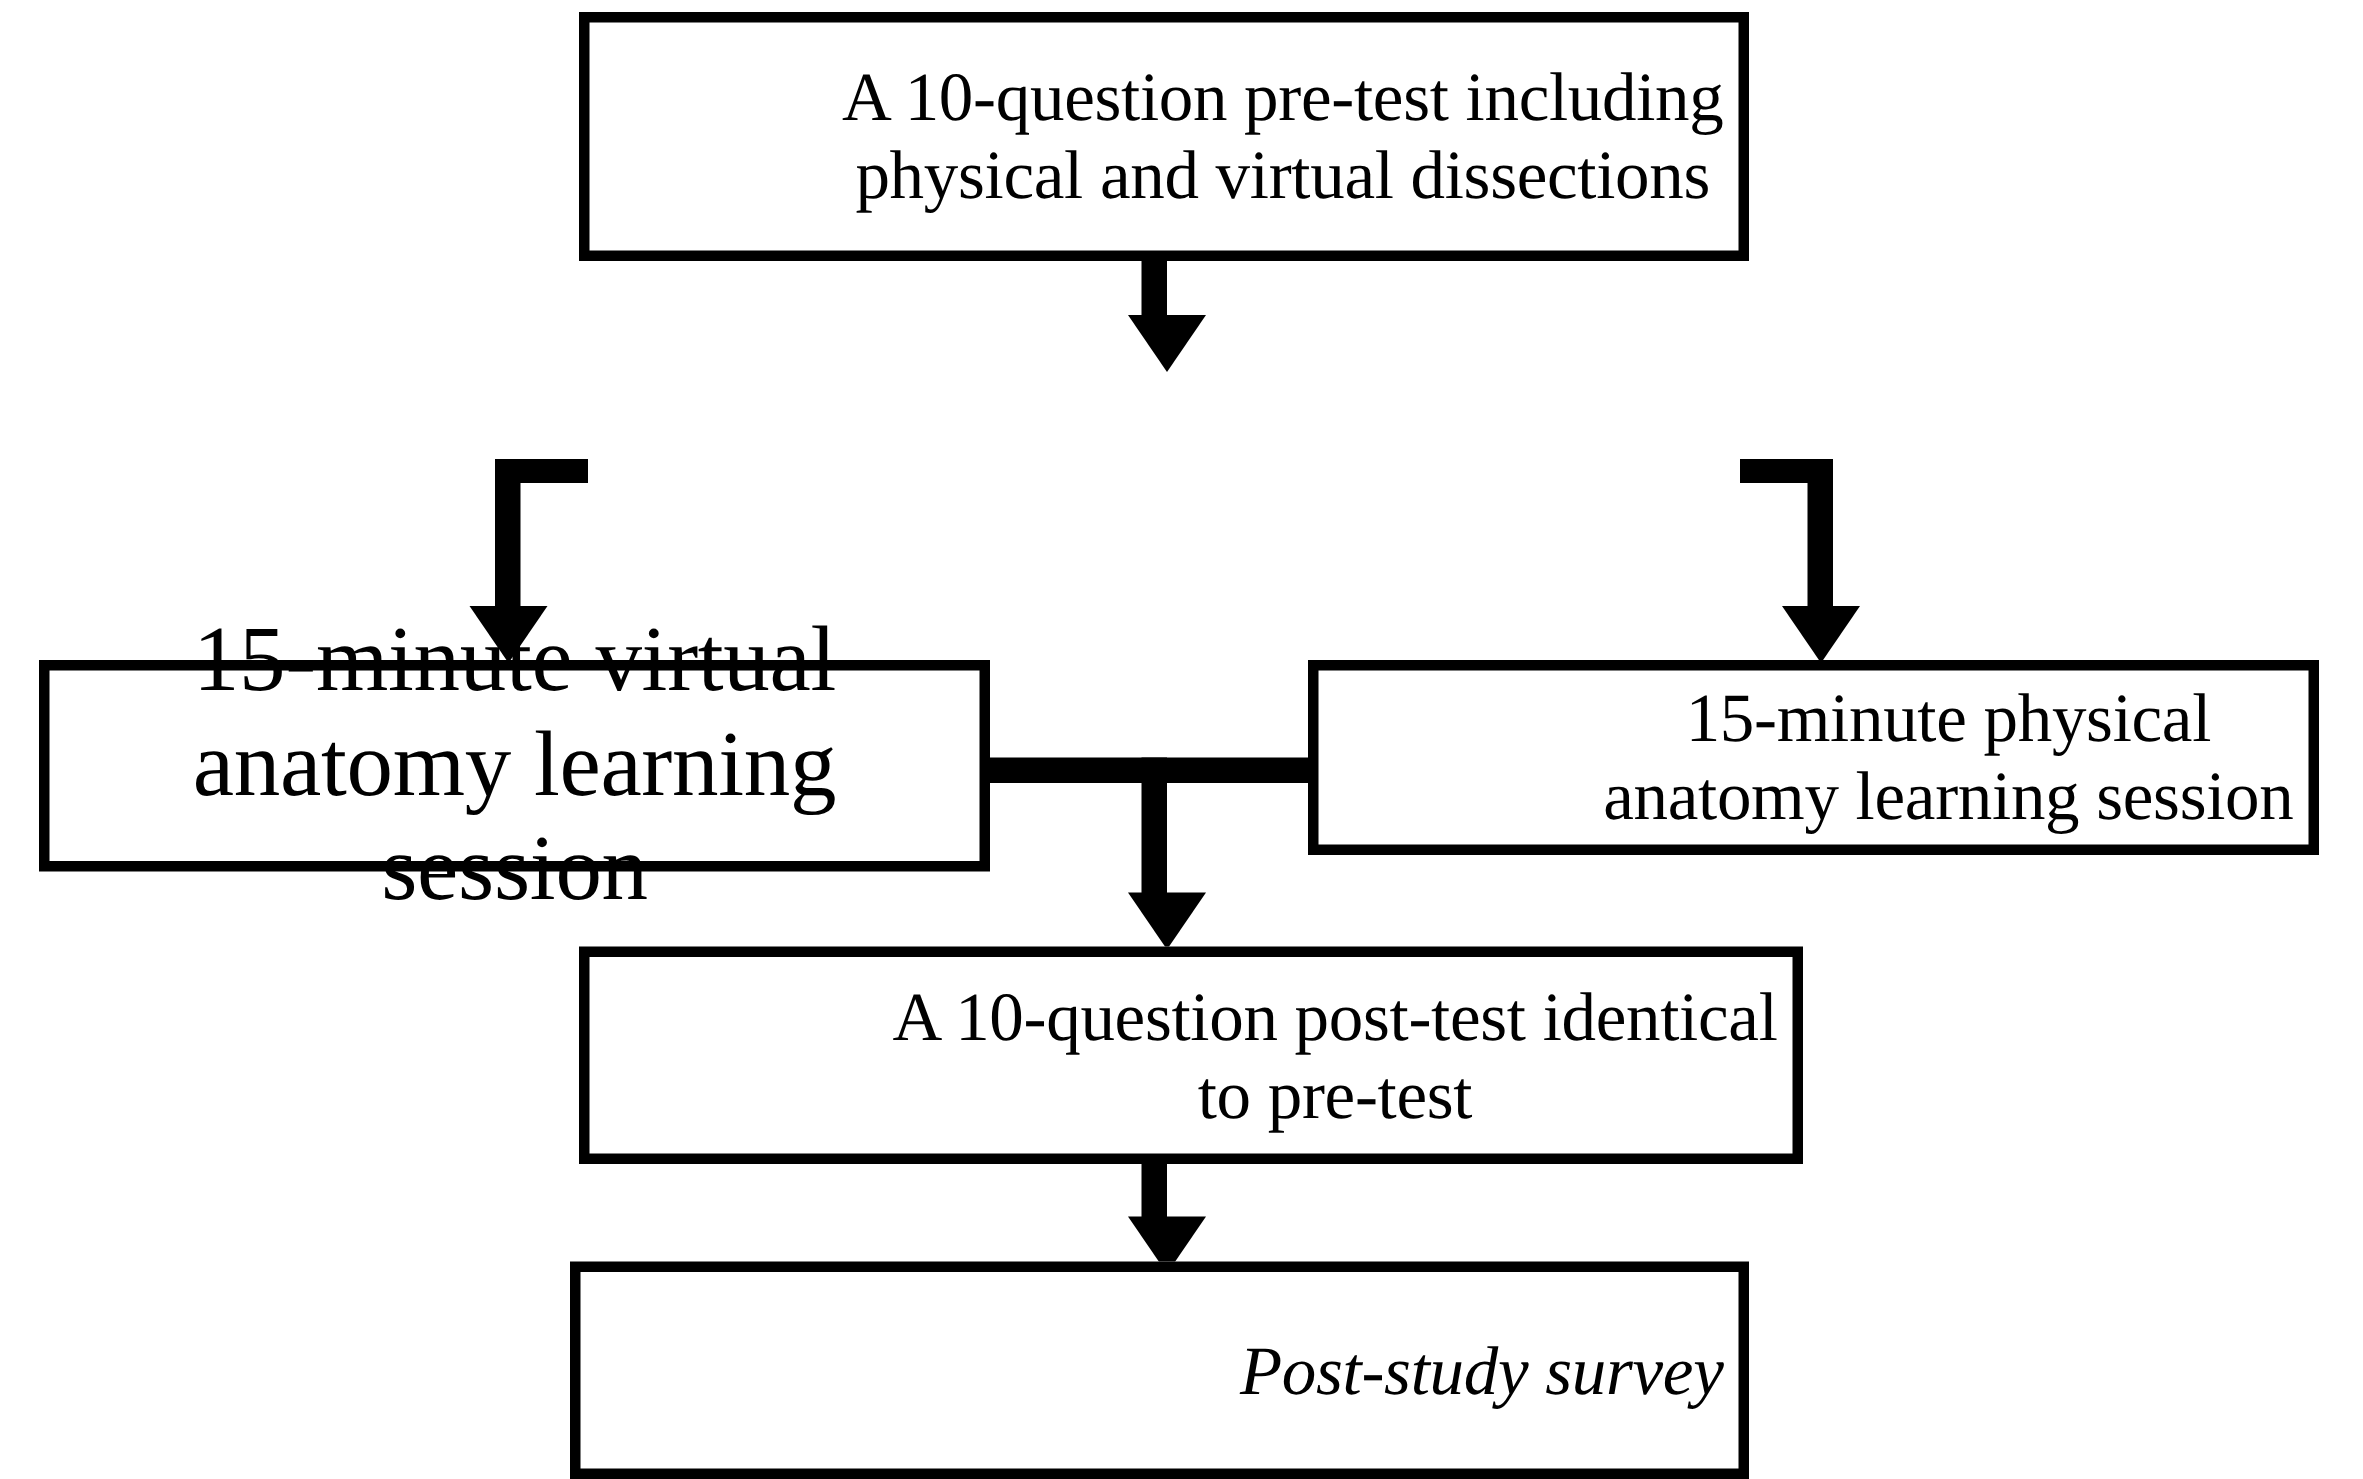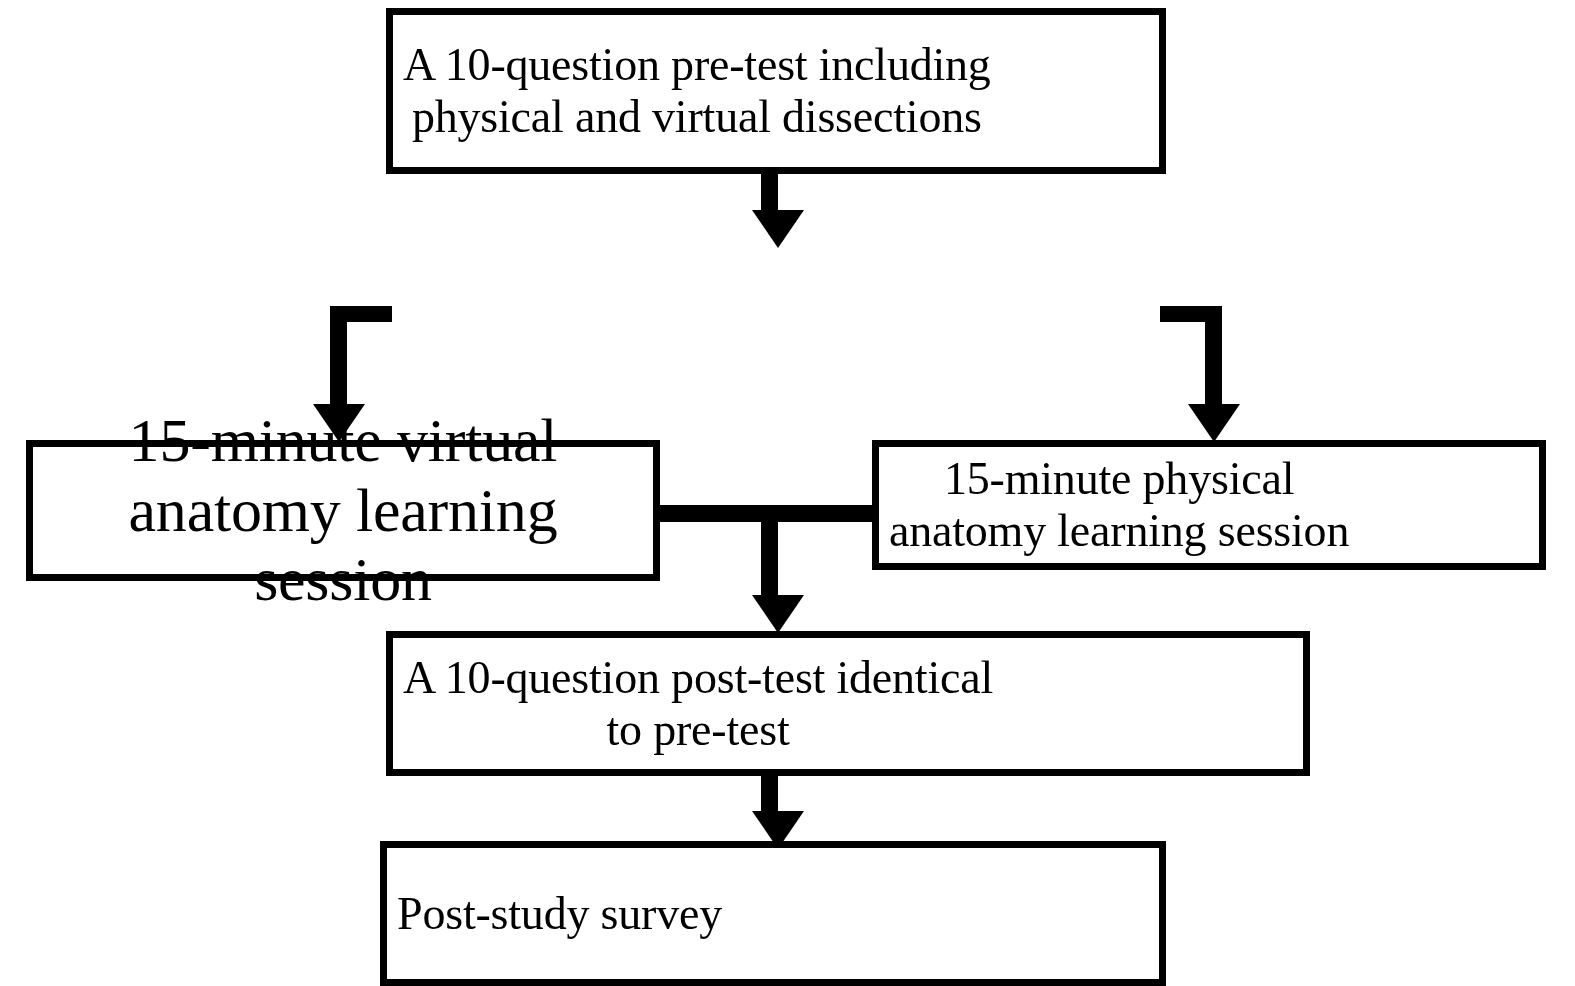--- a/index.html
+++ b/index.html
@@ -17,47 +17,47 @@
     background: #ffffff;
     overflow: hidden;
   }
   .node {
     position: absolute;
     box-sizing: border-box;
     background: #ffffff;
     border: 7px solid #000000;
     display: flex;
     align-items: center;
-    justify-content: flex-start;
+    justify-content: flex-end;
     text-align: center;
     z-index: 3;
   }
   .node .label {
     display: block;
     color: #000000;
     line-height: 1.12;
     padding: 0 10px;
     white-space: pre-line;
     letter-spacing: -0.2px;
   }
 
   
   #node-pretest   { left: 386px; top: 8px;   width: 780px; height: 166px; }
   #node-explore   { left: 386px; top: 242px; width: 780px; height: 143px; }
   #node-virtual   { left: 26px;  top: 440px; width: 634px; height: 141px; }
   #node-physical  { left: 872px; top: 440px; width: 674px; height: 130px; }
-  #node-posttest  { left: 386px; top: 631px; width: 924px; height: 145px; }
+  #node-posttest  { left: 386px; top: 631px; width: 816px; height: 145px; }
   #node-survey    { left: 380px; top: 841px; width: 786px; height: 145px; }
 
   #node-pretest  .label { font-size: 46px; }
   #node-explore  .label { font-size: 46px; }
   #node-virtual  .label { font-size: 62px; }
   #node-physical .label { font-size: 46px; }
   #node-posttest .label { font-size: 46px; }
-  #node-survey   .label { font-size: 46px; }
+  #node-survey   .label { font-size: 46px; font-style: italic; }
 
   
   .seg {
     position: absolute;
     background: #000000;
     z-index: 2;
   }
   .arrowhead {
     position: absolute;
     width: 0;

